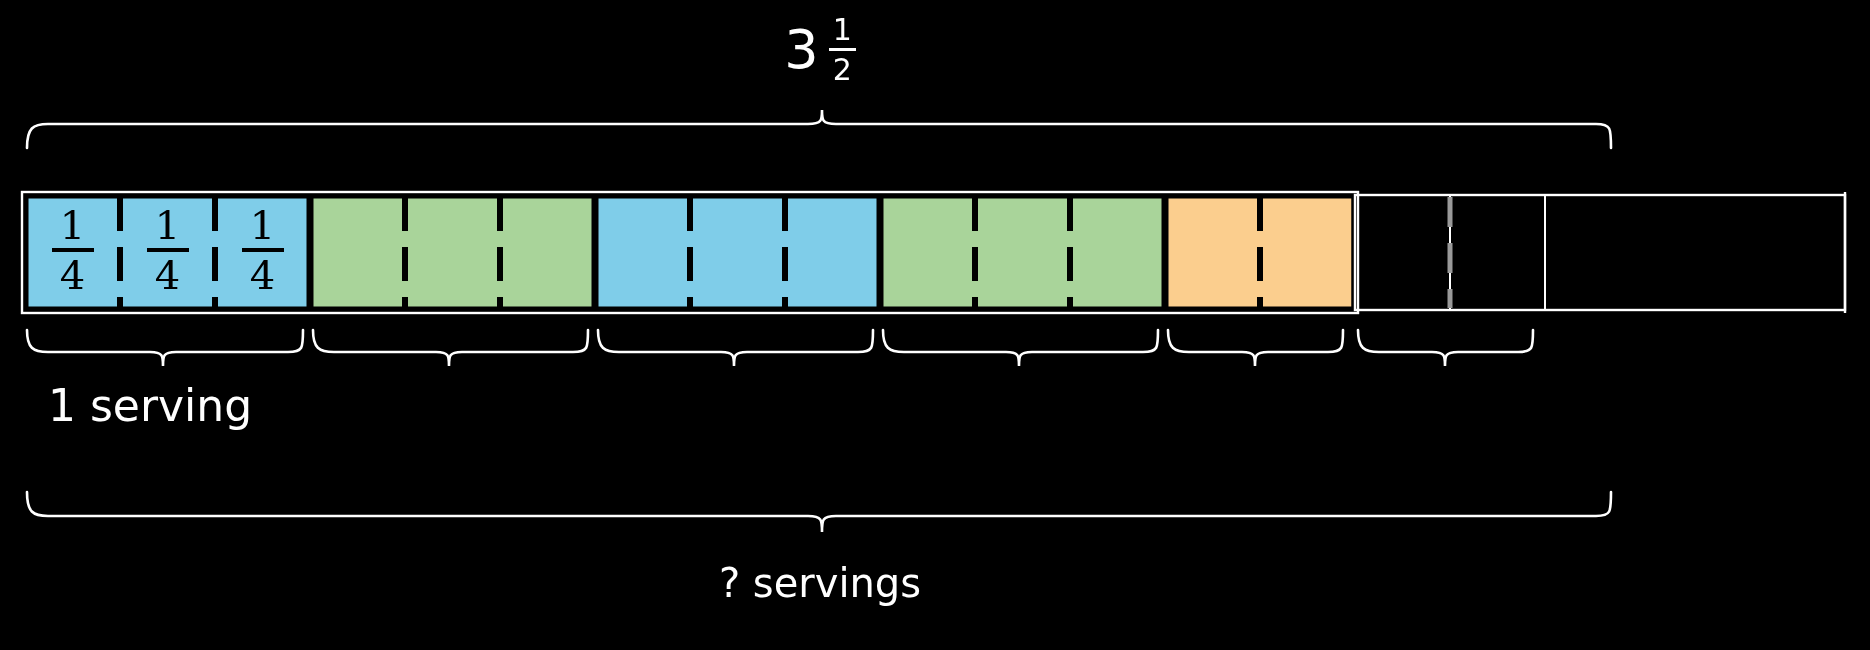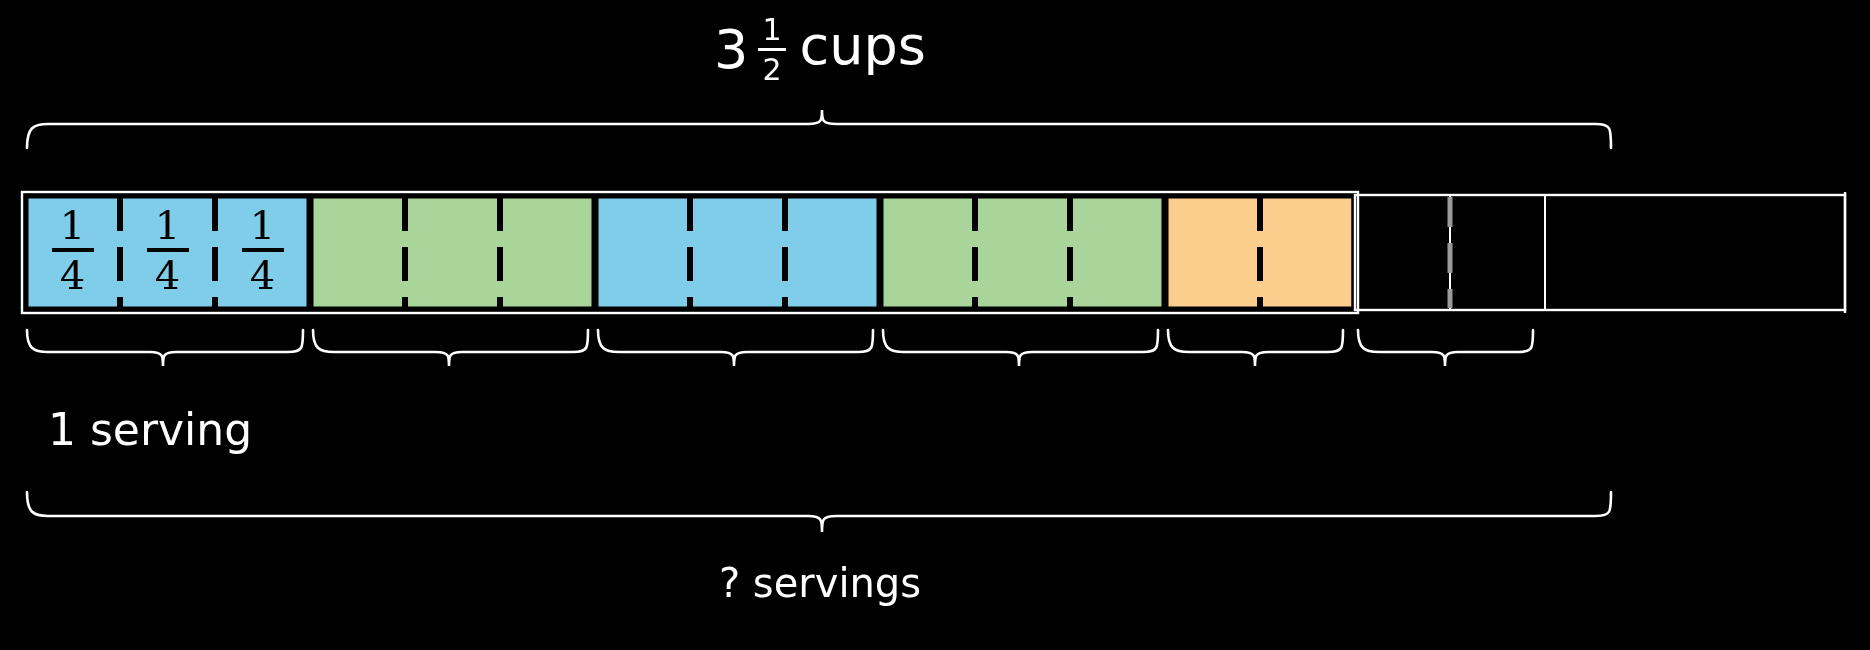--- a/index.html
+++ b/index.html
@@ -16,21 +16,21 @@
                font-size:54px; line-height:1; }
   .mixnum{display:inline-flex;align-items:center;gap:10px;vertical-align:middle;}
   .whole{font-size:54px;line-height:1;}
   .frac{display:inline-flex;flex-direction:column;align-items:center;
         font-size:30px;line-height:1.04;vertical-align:middle;}
   .frac .num{padding:0 4px;}
   .frac .bar{width:100%;min-width:26px;height:3px;background:#fff;margin:3px 0;}
   .frac .den{padding:0 4px;}
   .unitword{font-size:54px;line-height:1;margin-left:14px;}
 
-  #label-one-serving{ top:404px; left:0px; width:300px; text-align:center;
+  #label-one-serving{ top:380px; left:0px; width:300px; text-align:center;
                       font-size:44px; }
   #label-q-servings { top:560px; left:0px; width:1640px; text-align:center;
                       font-size:40px; }
 
   .cellfrac{position:absolute;color:#000;text-align:center;
             font-family:"DejaVu Serif","Liberation Serif",serif;}
   .cellfrac .n{font-size:40px;line-height:0.95;}
   .cellfrac .l{height:4px;background:#000;margin:4px auto;width:42px;}
   .cellfrac .d{font-size:40px;line-height:0.95;}
 </style>
@@ -144,20 +144,20 @@
   </div>
 
   <div class="lbl" id="title-cups">
     <span class="mixnum">
       <span class="whole">3</span>
       <span class="frac">
         <span class="num">1</span>
         <span class="bar"></span>
         <span class="den">2</span>
       </span>
-    </span><span class="unitword">cups</span>
+    </span>
   </div>
 
   <div class="lbl" id="label-one-serving">1 serving</div>
 
   <div class="lbl" id="label-q-servings">? servings</div>
 
 </div>
 
 </body></html>

